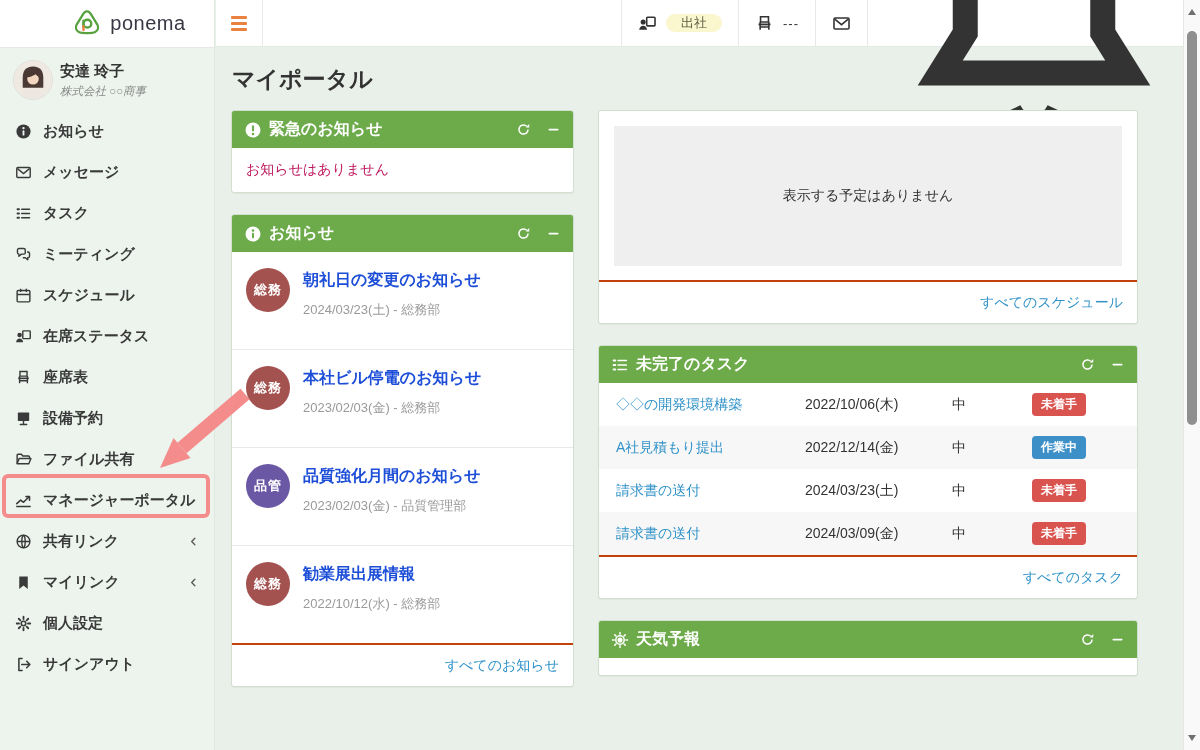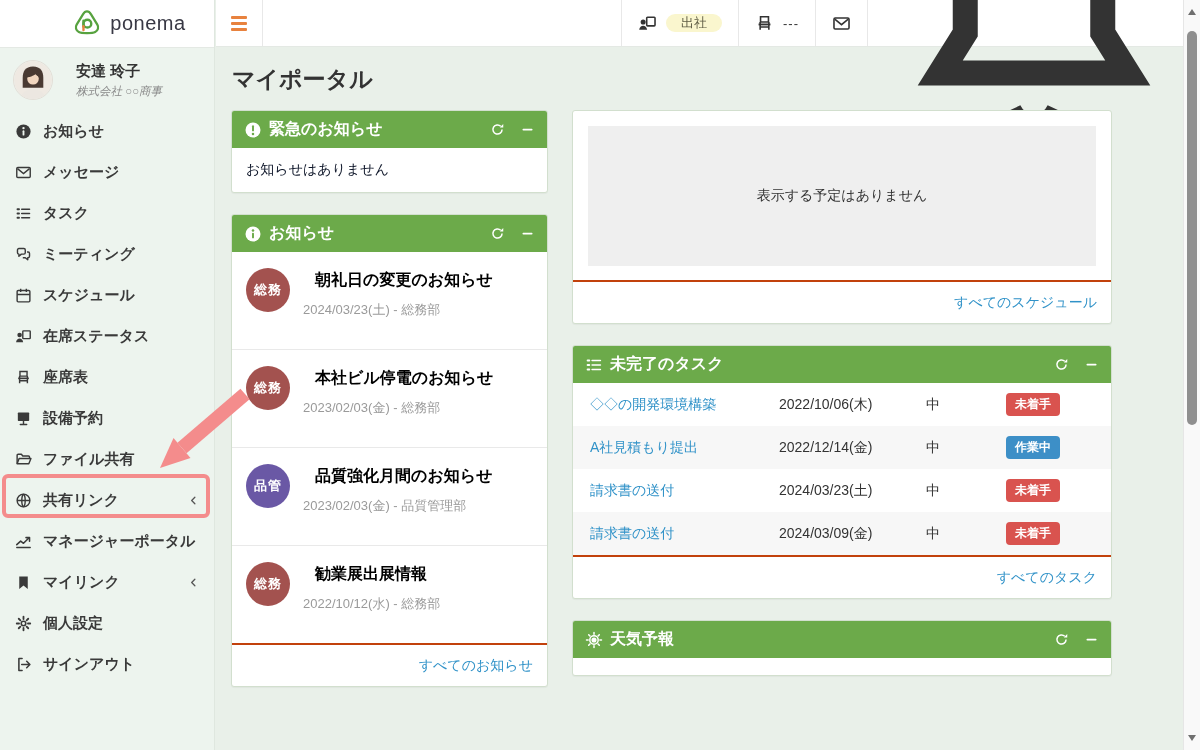--- a/index.html
+++ b/index.html
@@ -7,21 +7,21 @@
     width:1200px;height:750px;position:relative;overflow:hidden;
     background:#E9F0E9;font-family:"Liberation Sans",sans-serif;color:#333;
   }
   .icon svg{display:block;width:100%;height:100%;}
 
   
   .sidebar{position:absolute;left:0;top:0;width:215px;height:750px;background:#EDF4EE;border-right:1px solid #DFE7DF;box-sizing:border-box;}
   .logo-bar{height:47px;background:#fff;border-bottom:1px solid #E4E9E4;display:flex;align-items:center;justify-content:center;gap:8px;padding-left:44px;}
   .logo-mark{width:30px;height:30px;}
   .logo-text{font-size:20px;color:#383844;letter-spacing:.5px;}
-  .user-block{display:flex;align-items:center;gap:23px;padding:12px 13px 9px;}
+  .user-block{display:flex;align-items:center;gap:7px;padding:12px 13px 9px;}
   .avatar{width:38px;height:38px;border-radius:50%;overflow:hidden;flex:none;border:1px solid #E3DED7;}
   .avatar svg{display:block;width:100%;height:100%;}
   .user-name{font-size:15px;font-weight:bold;color:#333;}
   .user-company{font-size:11.5px;color:#8a8a8a;margin-top:3px;font-style:italic;}
   .nav{padding-top:2px;}
   .nav-item{display:flex;align-items:center;gap:11px;height:41px;padding:0 15px;font-size:15px;font-weight:bold;color:#3A3A3A;cursor:pointer;}
   .nav-icon{width:17px;height:17px;color:#3A3A3A;flex:none;}
   .nav-label{white-space:nowrap;}
   .chev{width:11px;height:11px;margin-left:auto;color:#555;}
 
@@ -33,38 +33,38 @@
   .tb-group{display:flex;align-items:center;gap:9px;padding:0 16px;border-left:1px solid #E8E8E8;cursor:pointer;}
   .tb-icon{width:19px;height:19px;color:#333;}
   .status-pill{background:#FAF6CE;color:#5E5C44;font-size:13px;padding:0 15px;border-radius:14px;}
   .seat-value{font-size:13px;color:#333;letter-spacing:1px;}
   .bell-wrap{position:relative;}
 
   
   .content{position:absolute;left:216px;top:48px;width:984px;height:702px;box-sizing:border-box;padding:8px 13px 0 15px;overflow:hidden;}
   .page-title{font-size:23px;font-weight:bold;color:#333;margin:8px 0 15px 1px;}
   .columns{display:flex;gap:24px;align-items:flex-start;}
-  .col-left{width:317px;flex:none;}
+  .col-left{width:343px;flex:none;}
   .col-right{width:540px;flex:none;}
 
   .card{background:#fff;border:1px solid #D2DFCE;border-radius:3px;margin-bottom:21px;overflow:hidden;box-shadow:0 1px 1px rgba(0,0,0,.04);}
   .card-header{background:#6CAA4A;color:#fff;height:37px;display:flex;align-items:center;gap:7px;padding:0 12px;font-size:16px;font-weight:bold;}
   .hdr-icon{width:18px;height:18px;flex:none;}
   .hdr-actions{margin-left:auto;display:flex;align-items:center;gap:15px;}
   .hdr-action{width:15px;height:15px;color:#fff;cursor:pointer;}
   .card-footer{border-top:2px solid #c2410c;padding:11px 14px;text-align:right;}
   .footer-link{color:#3092C8;font-size:14px;cursor:pointer;text-decoration:none;}
 
-  .card-body-simple{padding:13px 14px;font-size:14px;color:#0f172a;}
+  .card-body-simple{padding:13px 14px;font-size:14px;color:#be185d;}
 
   
   .notice-item{display:flex;gap:13px;padding:16px 14px 30px;align-items:flex-start;}
   .notice-item + .notice-item{border-top:1px solid #E9E9E9;}
   .notice-badge{width:44px;height:44px;border-radius:50%;color:#fff;font-size:13px;font-weight:bold;display:flex;align-items:center;justify-content:center;flex:none;letter-spacing:1px;}
-  .notice-title{color:#000000;font-size:16px;font-weight:bold;padding-top:2px;cursor:pointer;margin-left:12px;}
+  .notice-title{color:#1d4ed8;font-size:16px;font-weight:bold;padding-top:2px;cursor:pointer;}
   .notice-meta{color:#9A9A9A;font-size:13px;margin-top:10px;}
 
   
   .schedule-body{padding:15px 15px 14px;}
   .schedule-empty{background:#EFEFEF;height:140px;display:flex;align-items:center;justify-content:center;font-size:14px;color:#333;}
 
   
   .task-row{display:grid;grid-template-columns:189px 147px 80px 1fr;align-items:center;padding:10px 17px;font-size:14px;}
   .task-head{padding:13px 17px 10px;font-weight:bold;color:#333;}
   .task-rows > .task-row:nth-child(even){background:#F7F7F7;}
@@ -215,43 +215,43 @@
             <path d="M3 18V6a1.5 1.5 0 0 1 1.5-1.5H9l2 2.5h8A1.5 1.5 0 0 1 20.5 8.5V10"></path>
             <path d="M3 18l2.8-7.5h16.7L19.5 18z"></path>
           </svg>
         </span>
         <span class="nav-label">ファイル共有</span>
 
       </div>
 
       <div class="nav-item">
         <span class="icon nav-icon">
+          <svg viewBox="0 0 24 24" fill="none" stroke="currentColor" stroke-width="2.2" stroke-linecap="round" stroke-linejoin="round">
+            <path d="M2.5 16.5l5.5-5 4 3L19.5 7"></path>
+            <path d="M15.5 6.5h5v5"></path>
+            <path d="M2.5 20.5h19" stroke-width="2"></path>
+          </svg>
+        </span>
+        <span class="nav-label">マネージャーポータル</span>
+
+      </div>
+
+      <div class="nav-item">
+        <span class="icon nav-icon">
           <svg viewBox="0 0 24 24" fill="none" stroke="currentColor" stroke-width="2">
             <circle cx="12" cy="12" r="9"></circle>
             <path d="M3 12h18M12 3c3.2 2.6 3.2 15.4 0 18M12 3c-3.2 2.6-3.2 15.4 0 18"></path>
           </svg>
         </span>
         <span class="nav-label">共有リンク</span>
         <span class="icon chev">
           <svg viewBox="0 0 24 24" fill="none" stroke="currentColor" stroke-width="2.8" stroke-linecap="round" stroke-linejoin="round">
             <path d="M15 5 8 12l7 7"></path>
           </svg>
         </span>
-      </div>
-
-      <div class="nav-item">
-        <span class="icon nav-icon">
-          <svg viewBox="0 0 24 24" fill="none" stroke="currentColor" stroke-width="2.2" stroke-linecap="round" stroke-linejoin="round">
-            <path d="M2.5 16.5l5.5-5 4 3L19.5 7"></path>
-            <path d="M15.5 6.5h5v5"></path>
-            <path d="M2.5 20.5h19" stroke-width="2"></path>
-          </svg>
-        </span>
-        <span class="nav-label">マネージャーポータル</span>
-
       </div>
 
       <div class="nav-item">
         <span class="icon nav-icon">
           <svg viewBox="0 0 24 24">
             <path d="M6 3.5h12V21l-6-4.8L6 21z" fill="currentColor"></path>
           </svg>
         </span>
         <span class="nav-label">マイリンク</span>
         <span class="icon chev">

